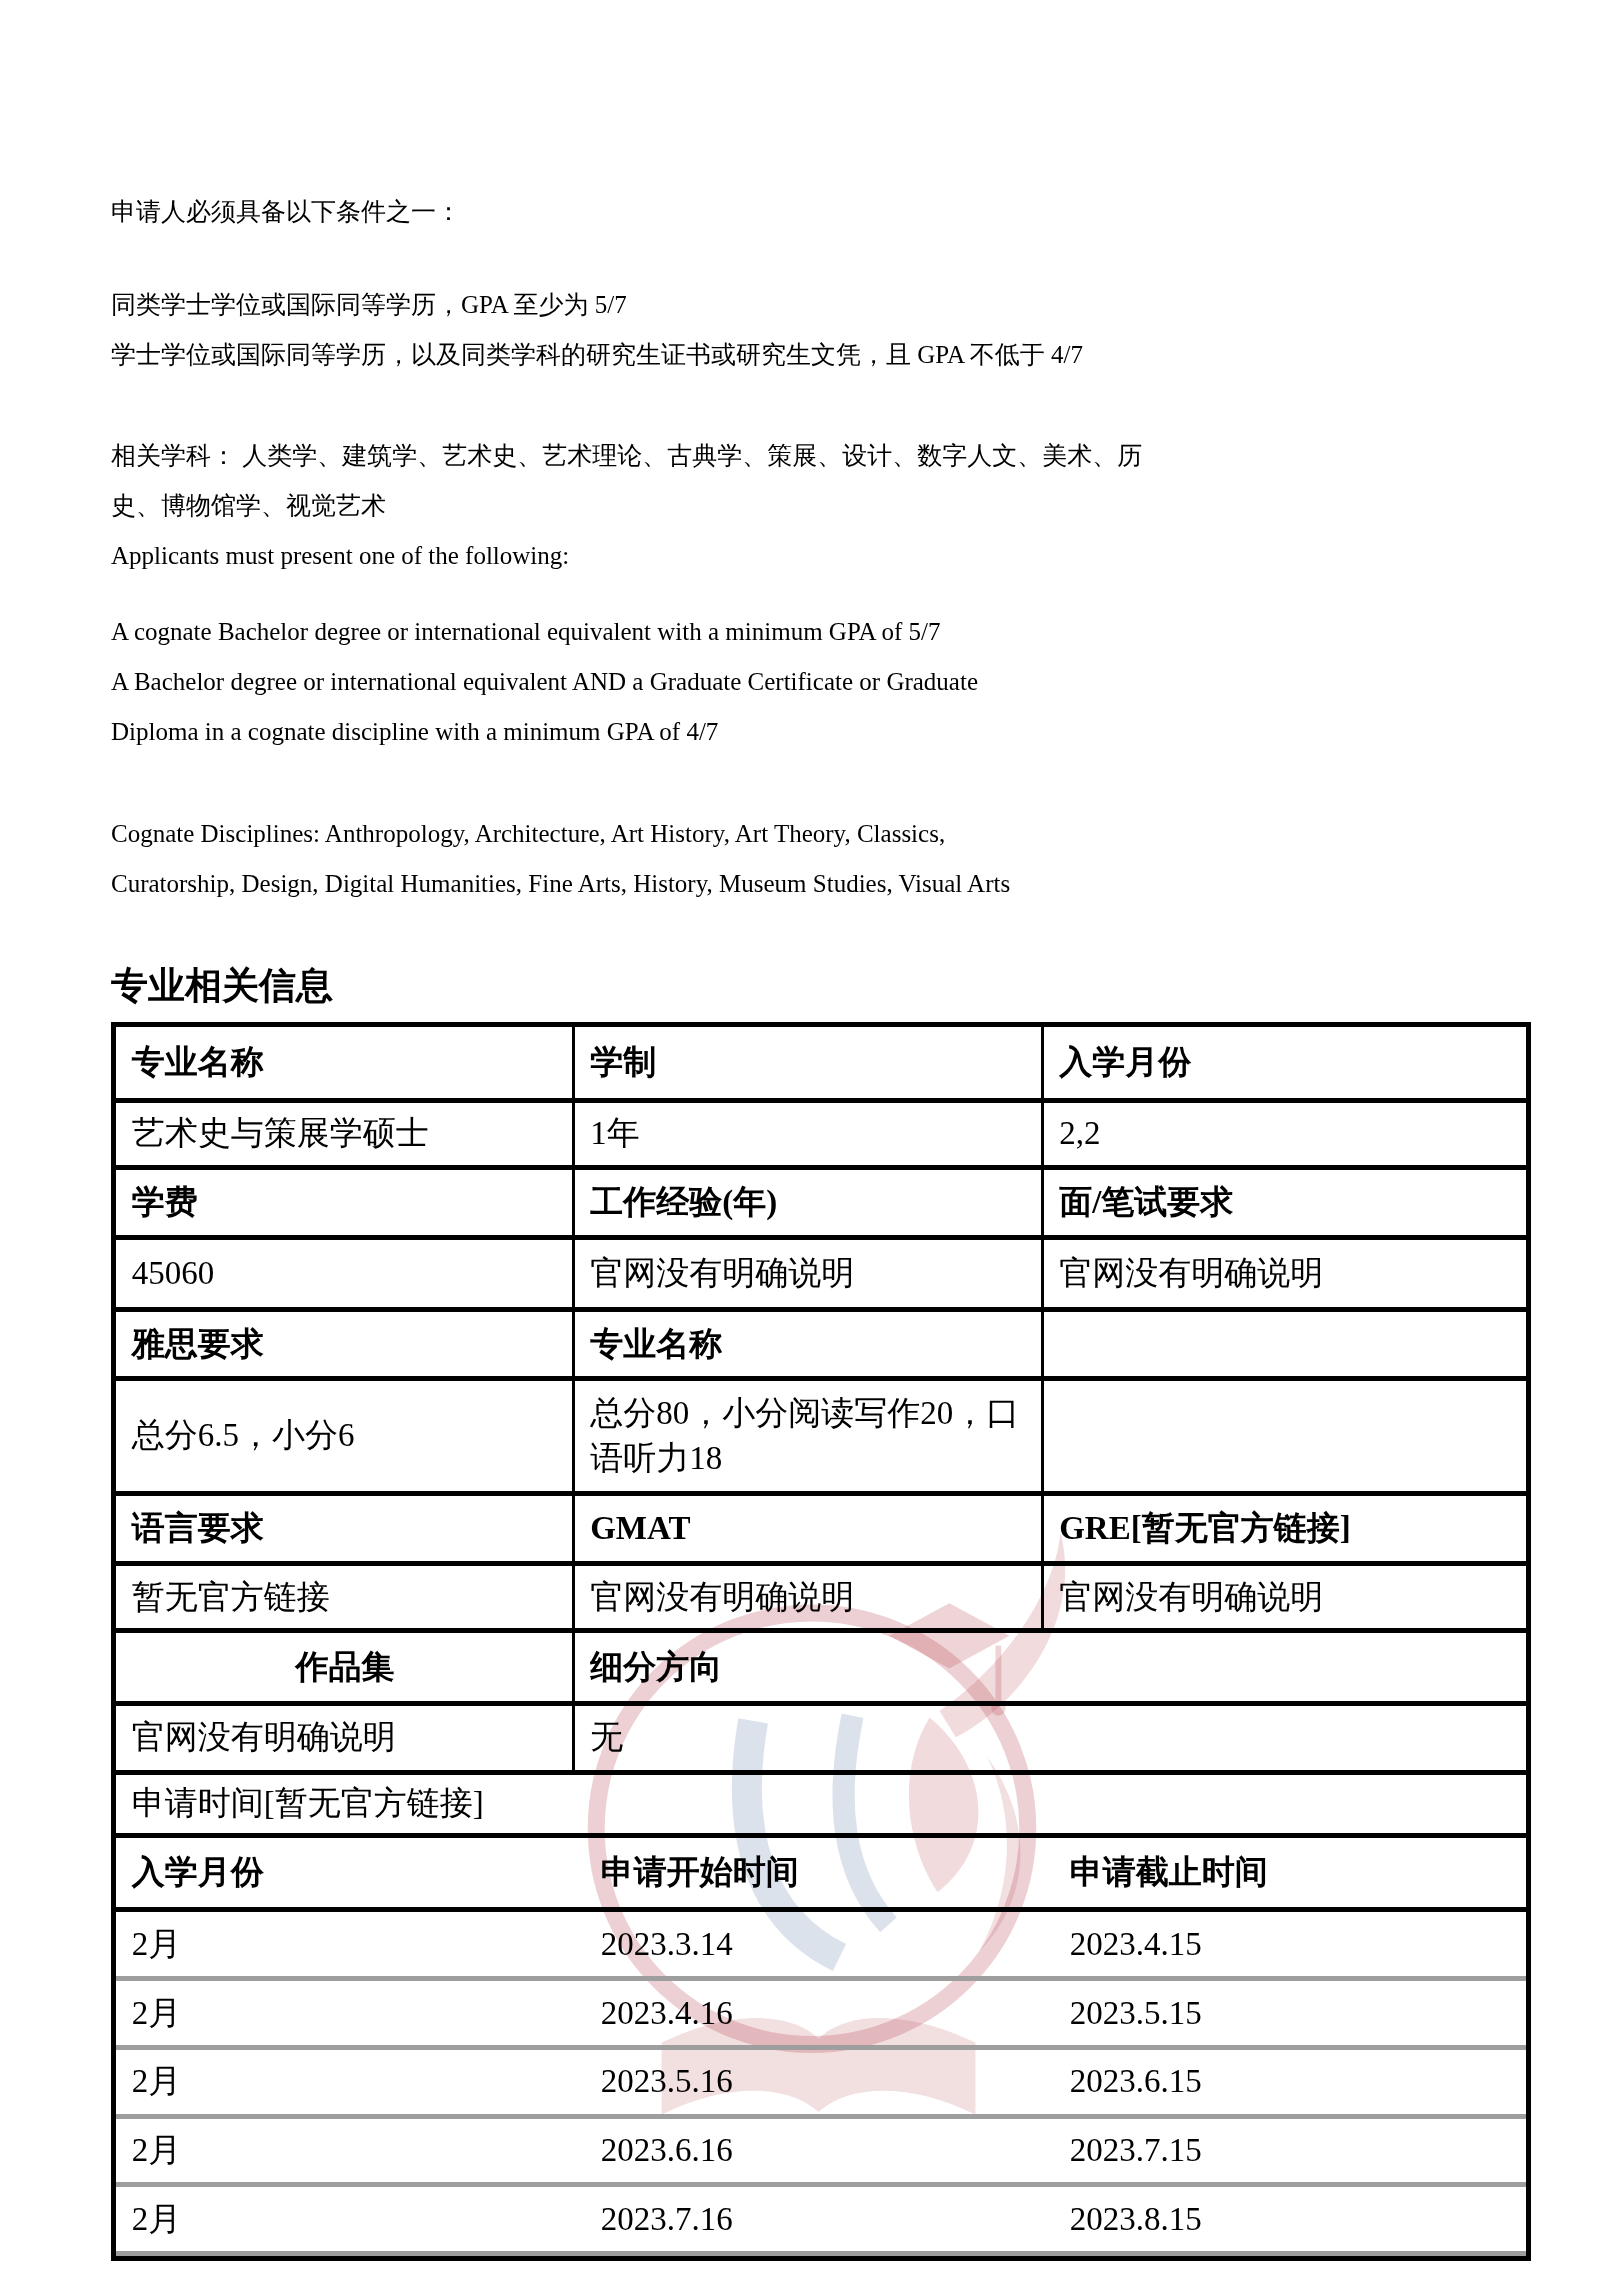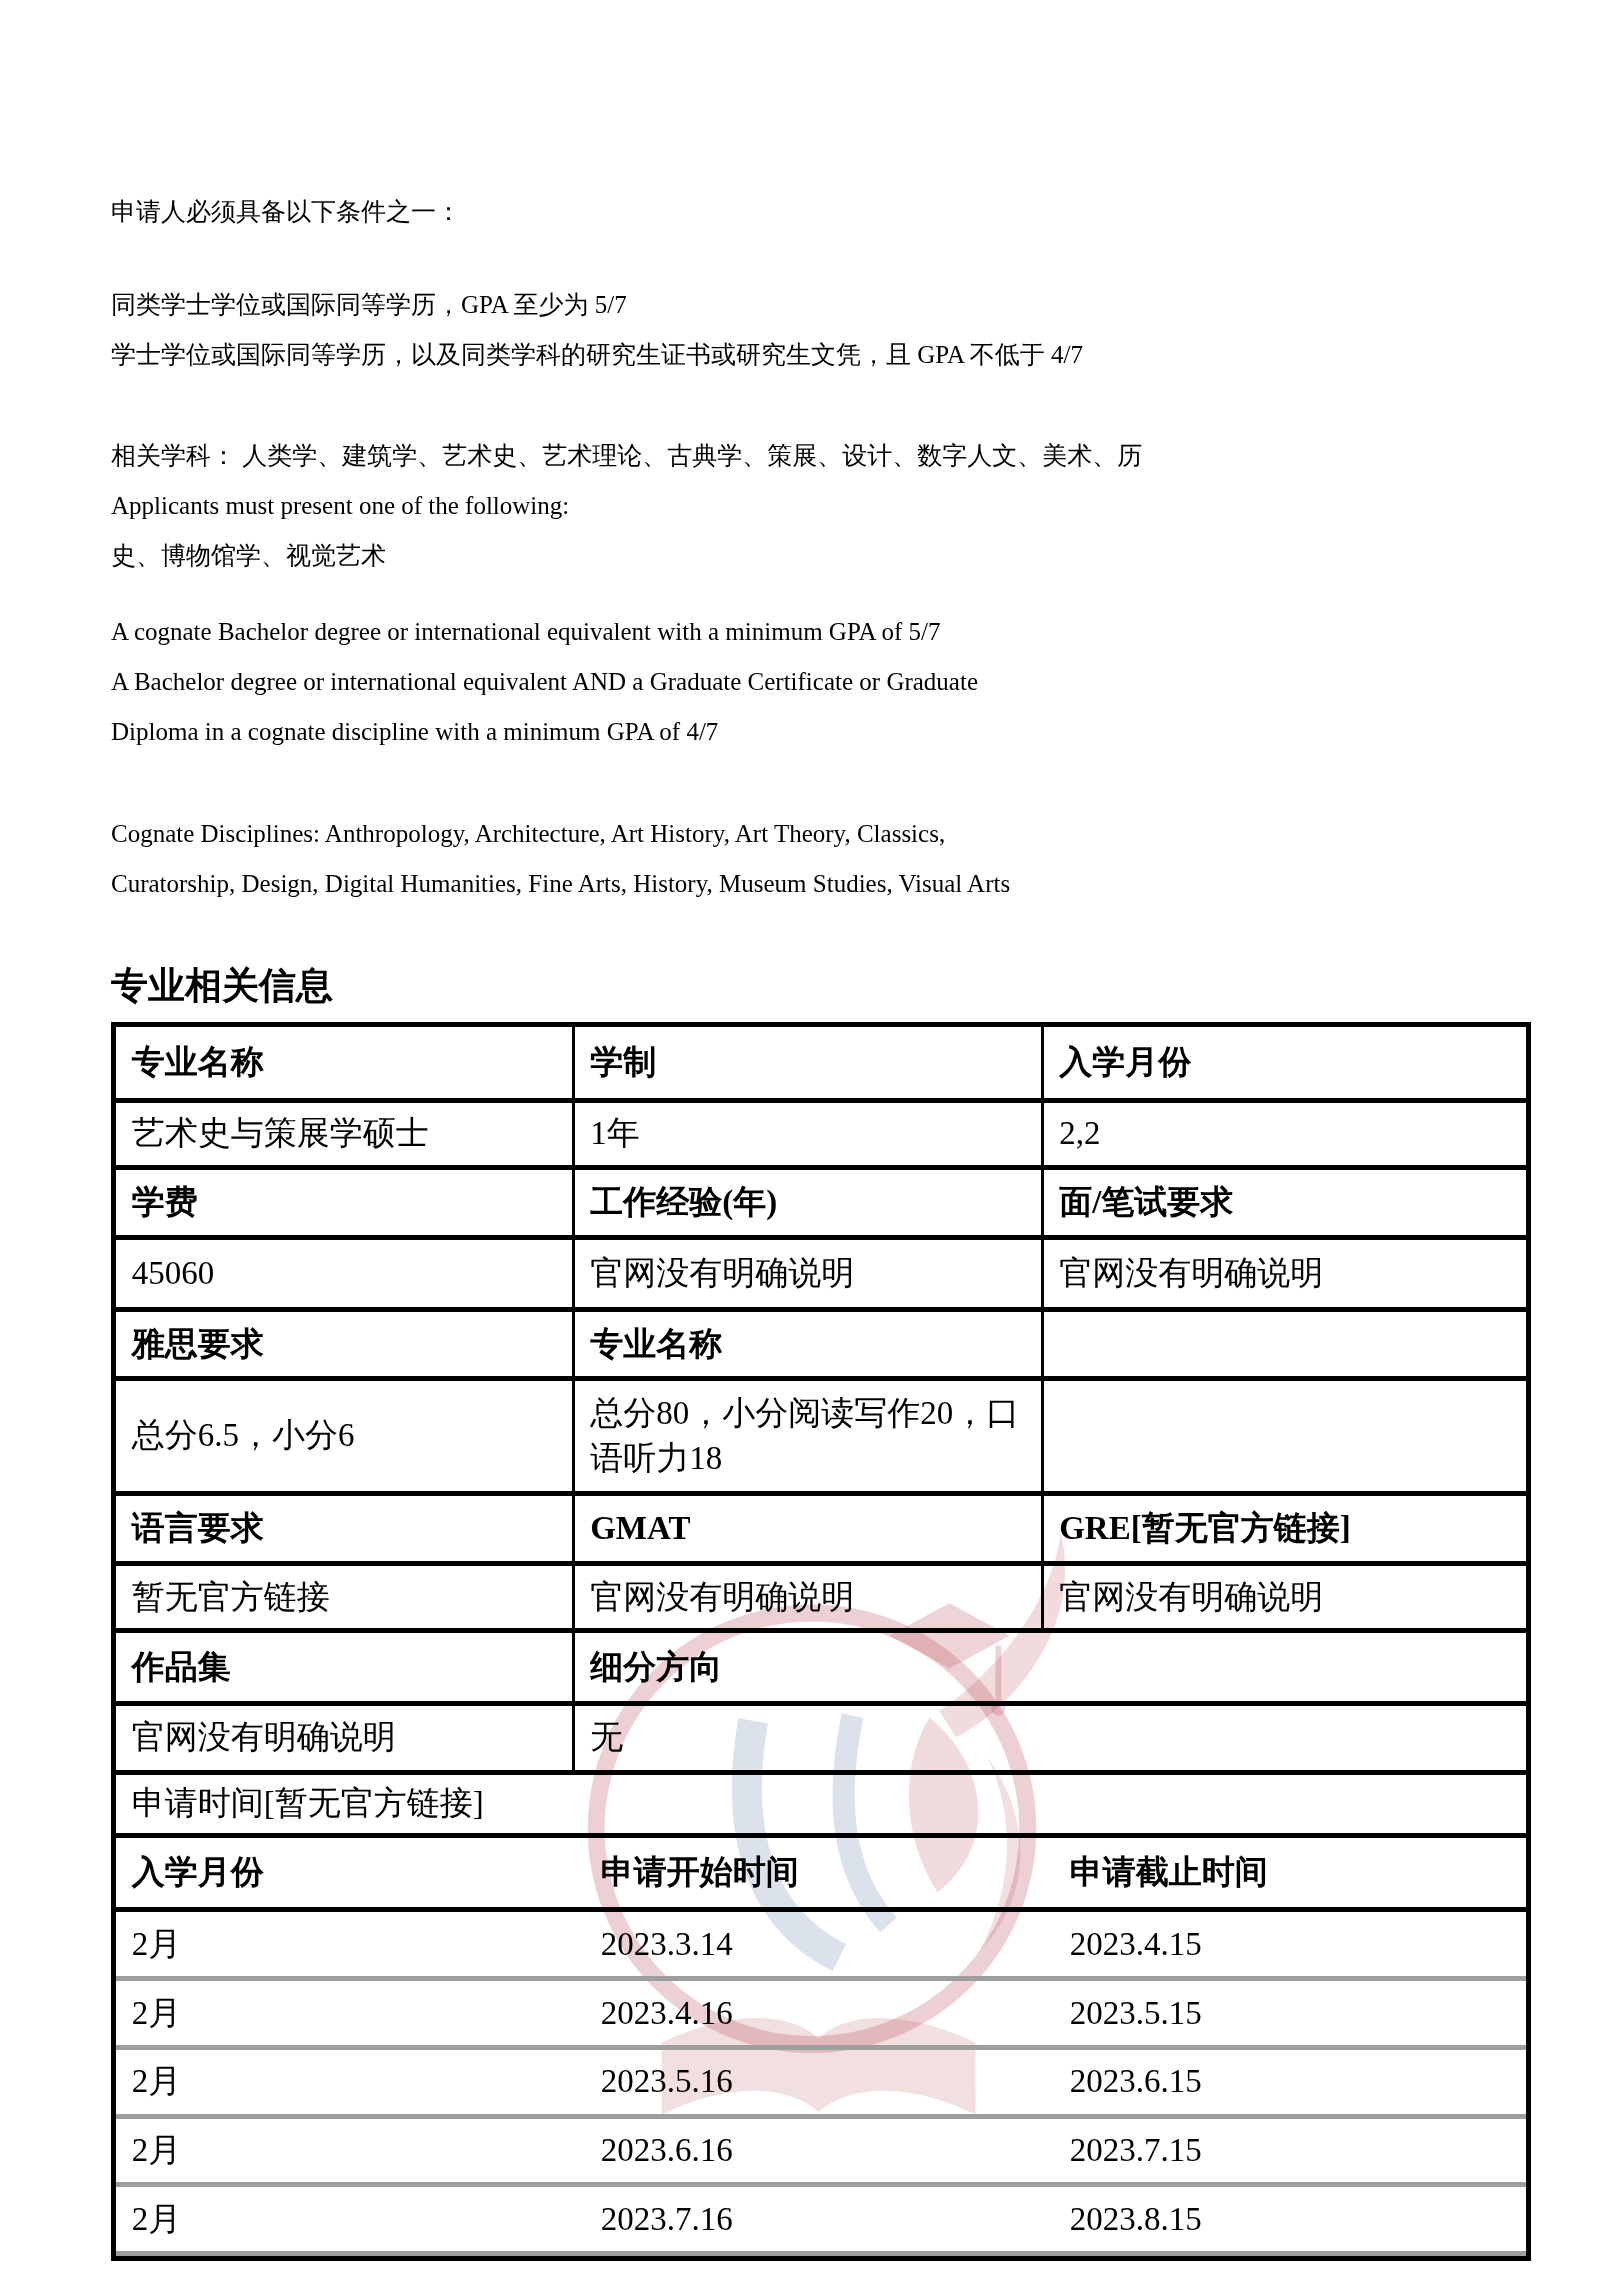--- a/index.html
+++ b/index.html
@@ -26,21 +26,21 @@
   .t1 tr{border-bottom:5.2px solid #000;}
   .t1 td{
     border-right:3.9px solid #000;
     font-size:33px;vertical-align:middle;
     padding:3.9px 13px 3.9px 15.7px;
     overflow:hidden;
   }
   .t1 td:last-child{border-right:none;}
   .t1 tr.rh td{font-weight:bold;}
   .r96 {height:63px;} .r82{height:54px;} .r88{height:58px;} .r90{height:59px;}
-  .r86 {height:56px;} .r156{height:102px;} .r92{height:60px;} .r76{height:50px;}
+  .r86 {height:56px;} .r156{height:102px;} .r92{height:60px;text-align:center;} .r76{height:50px;}
   .t2 td{
     font-size:33px;vertical-align:middle;
     padding:3.9px 13px 3.9px 15.7px;overflow:hidden;
   }
   .t2 tr.ih{border-bottom:5.2px solid #000;}
   .t2 tr.ih td{font-weight:bold;height:62px;}
   .t2 tr.ir{border-bottom:5.2px solid #9e9e9e;}
   .t2 tr.ir td{height:56px;}
 </style>
 </head>
@@ -66,22 +66,22 @@
 
     <div class="line intro">申请人必须具备以下条件之一：</div>
 
     <div class="p-degree">
       <div class="line">同类学士学位或国际同等学历，GPA 至少为 5/7</div>
       <div class="line">学士学位或国际同等学历，以及同类学科的研究生证书或研究生文凭，且 GPA 不低于 4/7</div>
     </div>
 
     <div class="p-disc">
       <div class="line">相关学科： 人类学、建筑学、艺术史、艺术理论、古典学、策展、设计、数字人文、美术、历</div>
+      <div class="line">史、博物馆学、视觉艺术</div>
       <div class="line">Applicants must present one of the following:</div>
-      <div class="line">史、博物馆学、视觉艺术</div>
     </div>
 
     <div class="p-eng-degree">
       <div class="line">A cognate Bachelor degree or international equivalent with a minimum GPA of 5/7</div>
       <div class="line">A Bachelor degree or international equivalent AND a Graduate Certificate or Graduate</div>
       <div class="line">Diploma in a cognate discipline with a minimum GPA of 4/7</div>
     </div>
 
     <div class="p-eng-disc">
       <div class="line">Cognate Disciplines: Anthropology, Architecture, Art History, Art Theory, Classics,</div>

